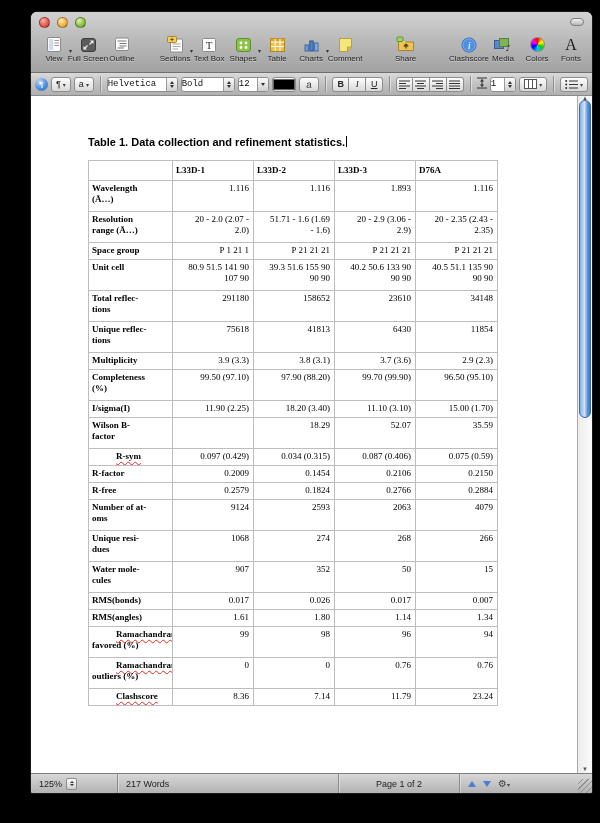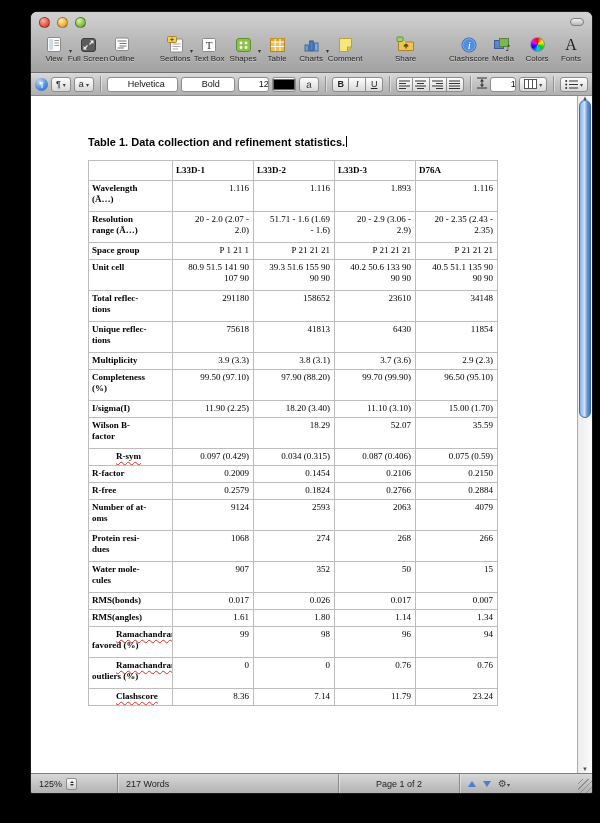--- a/index.html
+++ b/index.html
@@ -33,21 +33,21 @@
   .fb-sep{width:1px;height:16px;background:#909090;margin:0 3px;box-shadow:1px 0 0 rgba(255,255,255,.45);}
   .sphere{width:13px;height:13px;border-radius:50%;flex:none;
           background:radial-gradient(circle at 35% 28%,#bcd8f7,#4d8ede 55%,#2b62b4);
           display:flex;align-items:center;justify-content:center;color:#fff;font-size:8px;line-height:13px;}
   .fb-btn{height:15px;padding:0 4px;border:1px solid #8d8d8d;border-radius:3px;
           background:linear-gradient(#fdfdfd,#d8d8d8);font-size:9px;color:#222;
           display:flex;align-items:center;gap:2px;box-sizing:border-box;}
   .fb-btn .dn{font-size:6px;color:#444;}
   .fb-select{height:15px;border:1px solid #8d8d8d;border-radius:3px;background:#fff;
              display:flex;align-items:center;box-sizing:border-box;overflow:hidden;}
-  .fb-select .txt{font-size:9px;color:#111;padding:0 20px;flex:1;white-space:nowrap;}
+  .fb-select .txt{font-size:9px;color:#111;padding:0 0;flex:1;white-space:nowrap;font-family:Liberation Mono, monospace;}
   .stepper{width:10px;height:100%;background:linear-gradient(#fbfbfb,#cfcfcf);
            border-left:1px solid #9a9a9a;display:flex;flex-direction:column;align-items:center;justify-content:center;gap:1px;}
   .tri-u{width:0;height:0;border-left:2.5px solid transparent;border-right:2.5px solid transparent;border-bottom:3px solid #333;}
   .tri-d{width:0;height:0;border-left:2.5px solid transparent;border-right:2.5px solid transparent;border-top:3px solid #333;}
   .well{width:30px;height:15px;border:1px solid #8d8d8d;border-radius:3px;background:linear-gradient(#fdfdfd,#d8d8d8);
         display:flex;align-items:center;justify-content:center;box-sizing:border-box;}
   .well .swatch{width:20px;height:9px;background:#000;border:1px solid #666;}
   .well .hla{font-size:10px;font-style:italic;color:#333;transform:rotate(-8deg);}
   .seg{display:flex;}
   .seg .sbtn{height:15px;min-width:17px;border:1px solid #8d8d8d;border-left-width:0;
@@ -526,21 +526,21 @@
           </tr>
           <tr class="tall">
             <td class="rowlbl"><span>Number of at-</span>
 oms</td>
             <td class="val">9124</td>
             <td class="val">2593</td>
             <td class="val">2063</td>
             <td class="val">4079</td>
           </tr>
           <tr class="tall">
-            <td class="rowlbl"><span>Protein resi-</span>
+            <td class="rowlbl"><span>Unique resi-</span>
 dues</td>
             <td class="val">1068</td>
             <td class="val">274</td>
             <td class="val">268</td>
             <td class="val">266</td>
           </tr>
           <tr class="tall">
             <td class="rowlbl"><span>Water mole-</span>
 cules</td>
             <td class="val">907</td>

